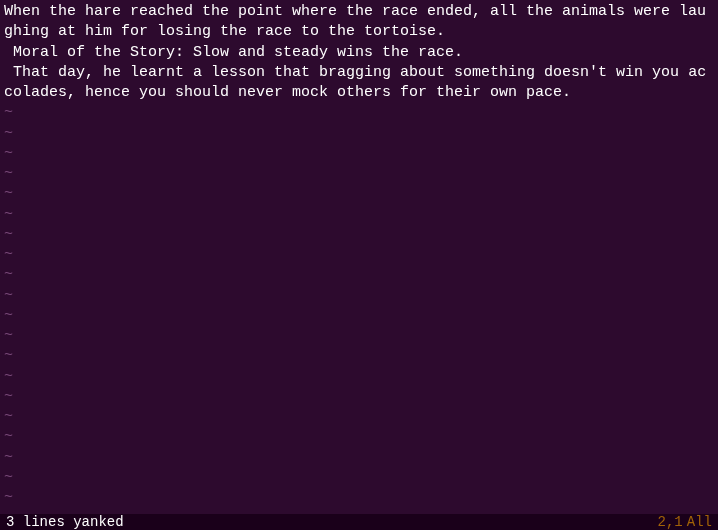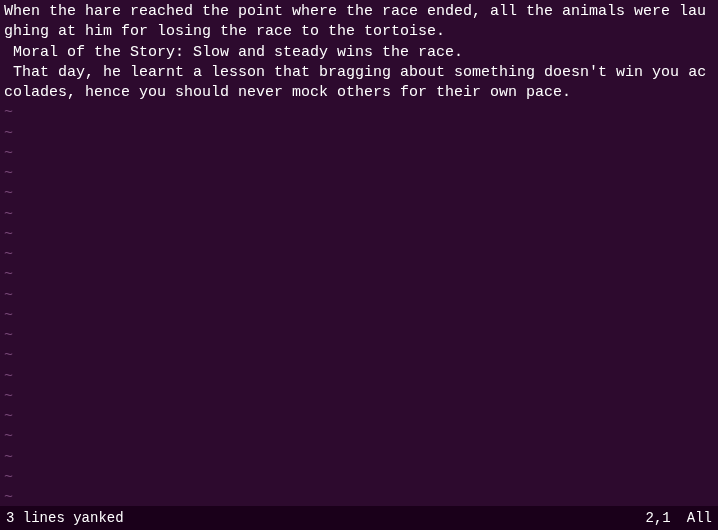--- a/index.html
+++ b/index.html
@@ -41,40 +41,40 @@
       font-size: 15px;
     }
 
     .tilde-line {
       color: #7a4a7a;
       font-size: 15px;
       line-height: 1.35;
     }
 
     #status-bar {
-      height: 24px;
+      height: 16px;
       background-color: #1a001a;
       display: flex;
       align-items: center;
       justify-content: space-between;
       padding: 0 6px;
       color: #ffffff;
       font-size: 14px;
       font-family: 'Courier New', Courier, monospace;
       flex-shrink: 0;
     }
 
     #status-left {
       color: #ffffff;
     }
 
     #status-right {
       display: flex;
-      gap: 16px;
-      color: #ffffff;
+      gap: 4px;
+      color: #a16207;
       align-items: flex-end;
     }
   </style>
 </head>
 <body>
 
 <div id="editor">
   <div id="content-area">
     <div class="text-line">When the hare reached the point where the race ended, all the animals were laughing at him for losing the race to the tortoise.</div>
     <div class="text-line"> Moral of the Story: Slow and steady wins the race.</div>

